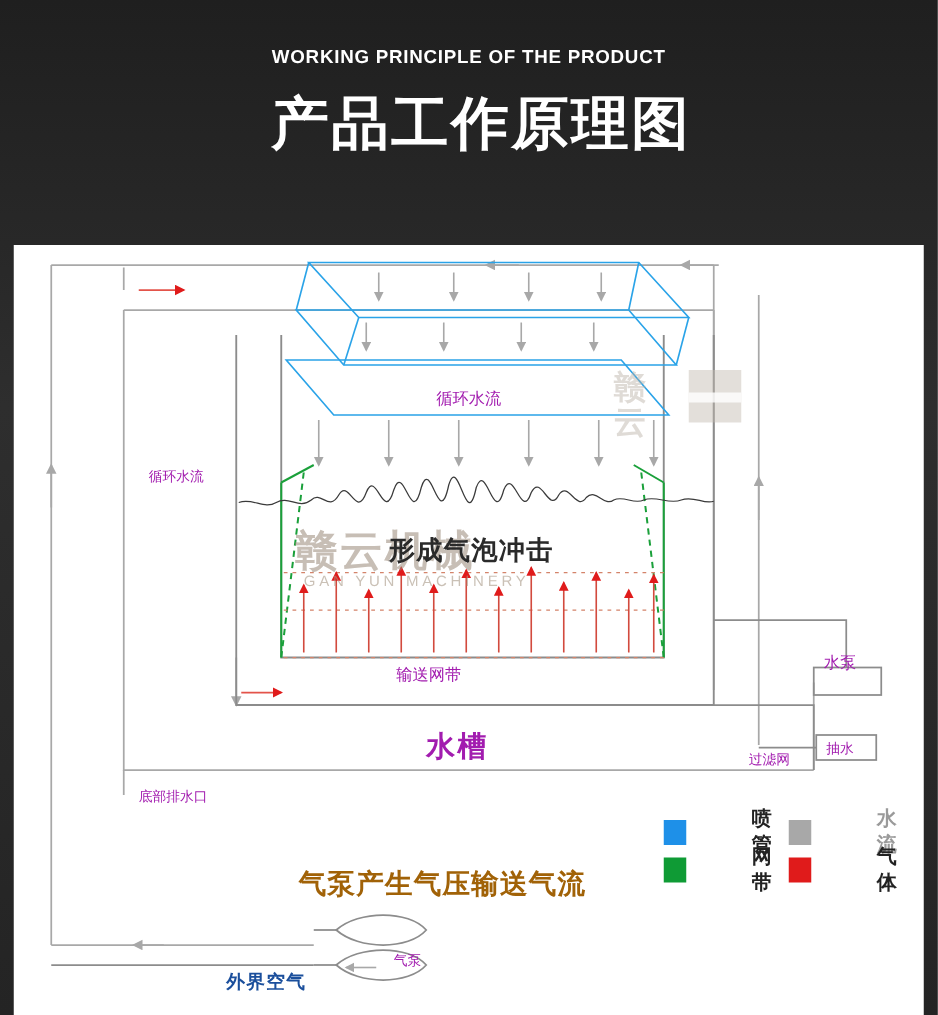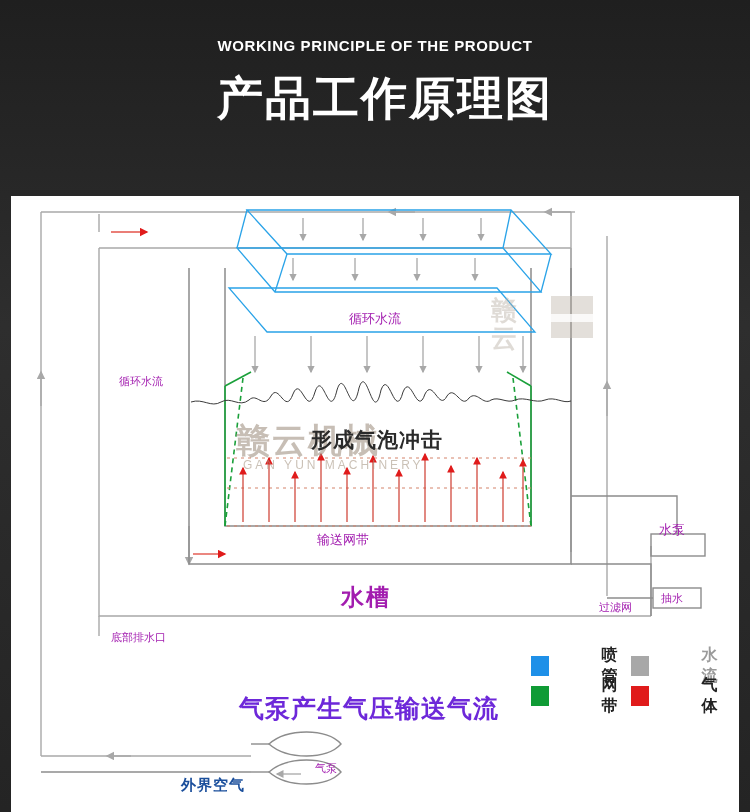--- a/index.html
+++ b/index.html
@@ -58,21 +58,21 @@
   }
   .lbl {
     position: absolute;
     font-family: "DejaVu Sans", sans-serif;
     color: #a21caf;
     white-space: nowrap;
   }
   .lbl-sm { font-size: 11px; }
   .lbl-md { font-size: 13px; }
   .lbl-big { font-size: 23px; font-weight: bold; letter-spacing: 2px; }
-  .lbl-red { color: #6d28d9; font-size: 25px; font-weight: bold; letter-spacing: 1px; }
+  .lbl-red { color: #a16207; font-size: 22px; font-weight: bold; letter-spacing: 1px; }
   .lbl-blue { color: #1b4f9c; font-size: 15px; font-weight: bold; letter-spacing: 1px; }
   .legend {
     position: absolute;
     left: 520px;
     top: 455px;
     width: 200px;
   }
   .legend-row {
     display: flex;
     align-items: center;

